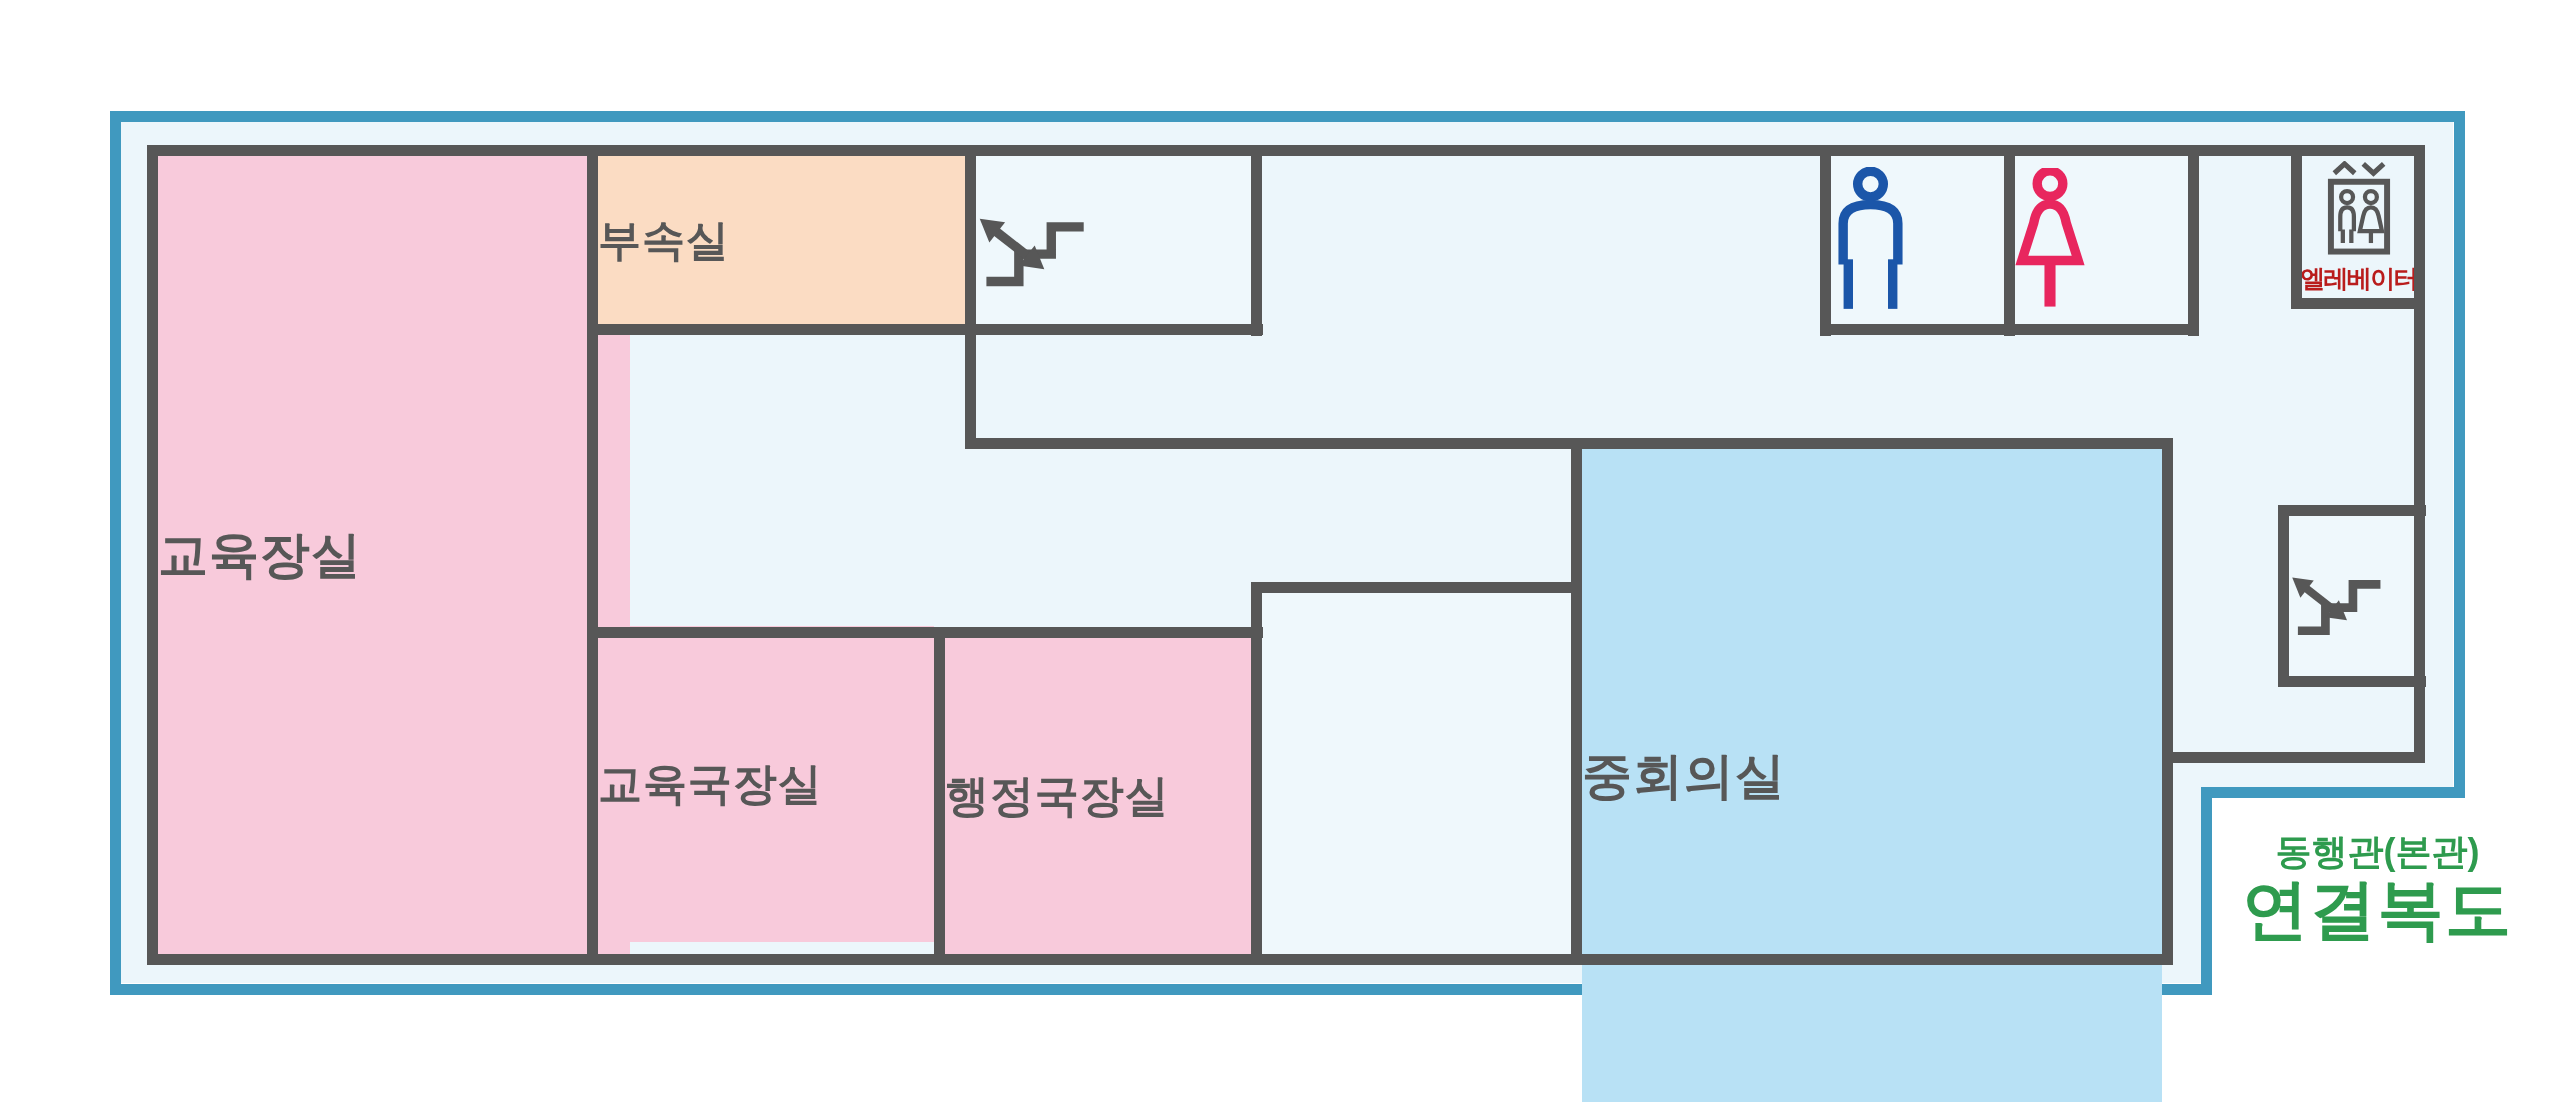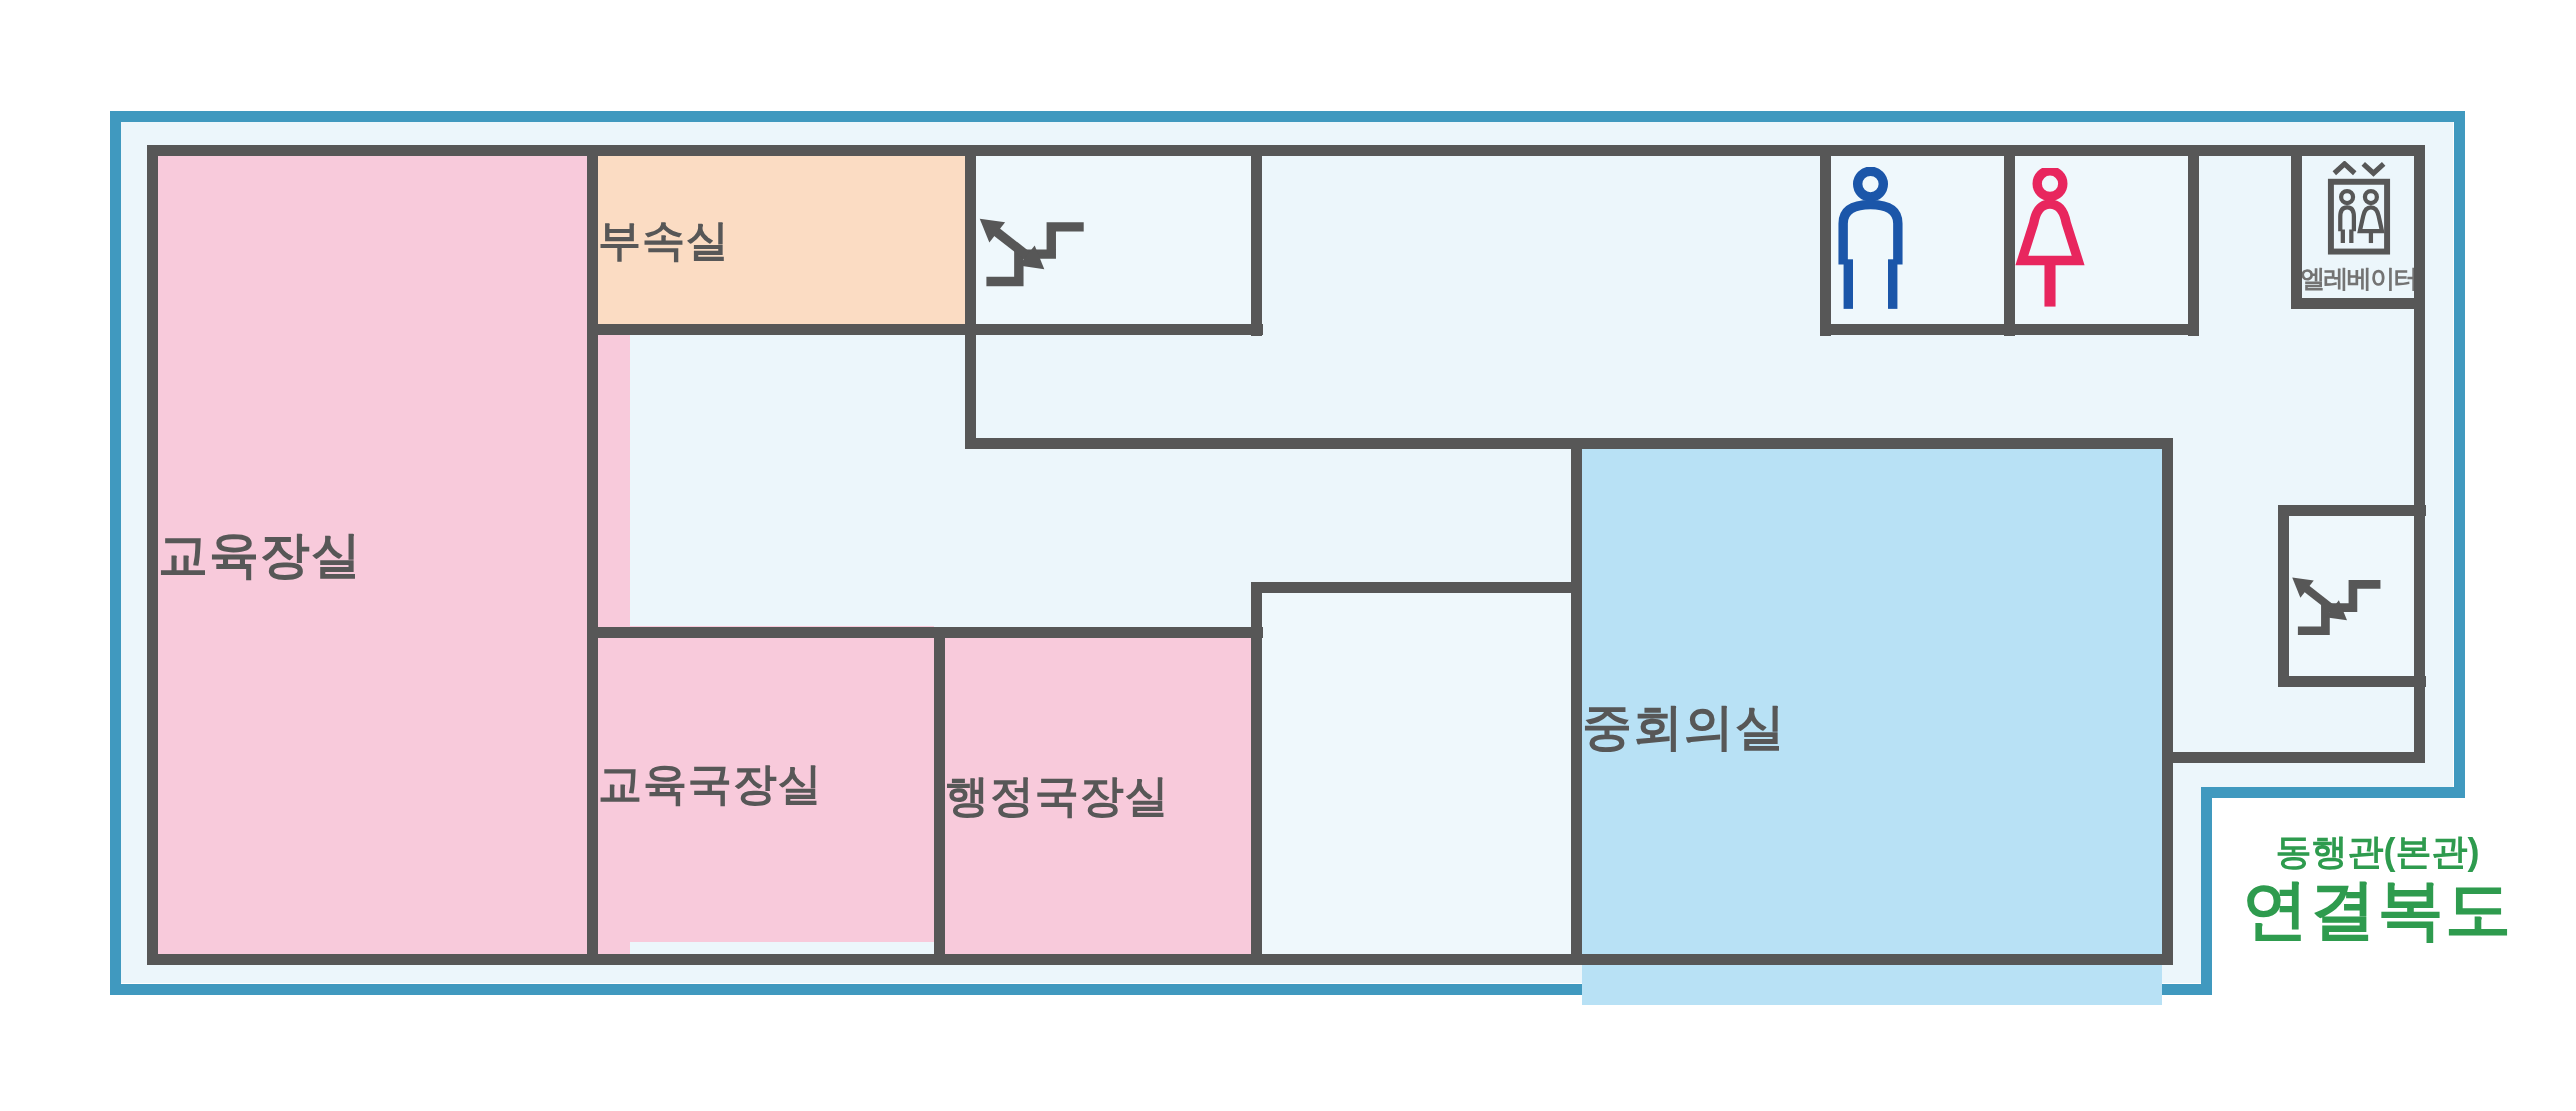--- a/index.html
+++ b/index.html
@@ -21,21 +21,21 @@
   .room-blue{background:#b8e1f5;}
   .room-clear{background:#eff8fc;}
   .room-label{
     color:#575757;font-weight:bold;letter-spacing:0.9px;white-space:nowrap;
     text-align:center;line-height:1;
   }
   .lbl-xl{font-size:50px;}
   .lbl-lg{font-size:44px;}
   .lbl-md{font-size:43px;}
   .elevator-cluster{position:absolute;display:flex;flex-direction:column;align-items:center;}
-  .elevator-label{color:#737373;font-weight:bold;font-size:25px;letter-spacing:-1.7px;margin-top:5.1px;white-space:nowrap;}
+  .elevator-label{color:#b91c1c;font-weight:bold;font-size:25px;letter-spacing:-1.7px;margin-top:5.1px;white-space:nowrap;}
   .annotation{position:absolute;text-align:center;line-height:1.15;white-space:nowrap;}
   .annotation .l1{color:#2e9b4e;font-weight:bold;font-size:36px;letter-spacing:0px;}
   .annotation .l2{color:#2e9b4e;font-weight:bold;font-size:66px;letter-spacing:1.7px;}
   svg{display:block;}
 </style>
 </head>
 <body>
 
 <div class="canvas">
 
@@ -55,21 +55,21 @@
   </div>
   <div class="room room-peach" style="left:598px;top:156px;width:367px;height:168px;">
     <span class="room-label lbl-md">부속실</span>
   </div>
   <div class="room room-pink" style="left:598px;top:626px;width:336px;height:316px;">
     <span class="room-label lbl-lg">교육국장실</span>
   </div>
   <div class="room room-pink" style="left:945px;top:638px;width:308px;height:316px;">
     <span class="room-label lbl-lg">행정국장실</span>
   </div>
-  <div class="room room-blue" style="left:1582px;top:449px;width:580px;height:556px;">
+  <div class="room room-blue" style="left:1582px;top:449px;width:580px;height:653px;">
     <span class="room-label lbl-xl">중회의실</span>
   </div>
   <div class="room room-clear" style="left:1262px;top:593px;width:309px;height:361px;"></div>
   <div class="room room-clear" style="left:976px;top:156px;width:275px;height:168px;">
     <svg width="113" height="99" viewBox="0 0 132 116">
       <path d="M12 106 H50 V74 H88 V42 H126" fill="none" stroke="#575757" stroke-width="11"></path>
       <g transform="rotate(-52 42 62)" fill="#575757" stroke="none">
         <rect x="36.5" y="34" width="11" height="56"></rect>
         <polygon points="42,14 27,40 57,40"></polygon>
         <polygon points="42,110 27,84 57,84"></polygon>

